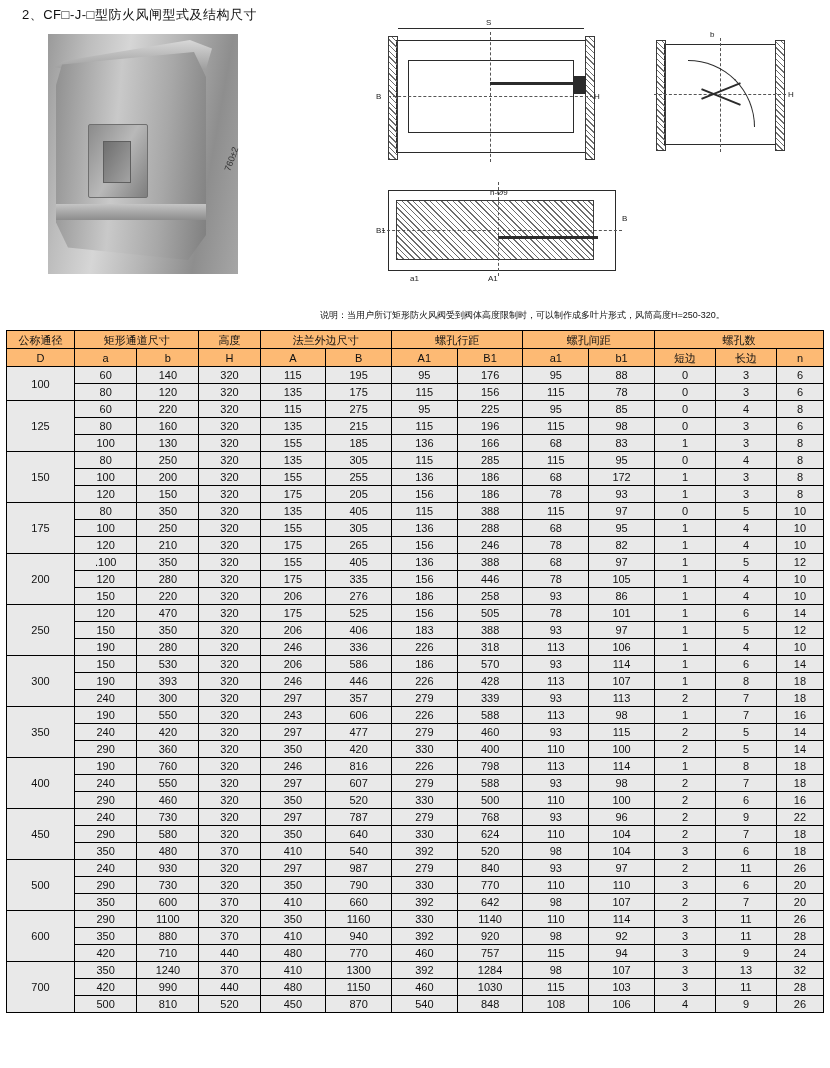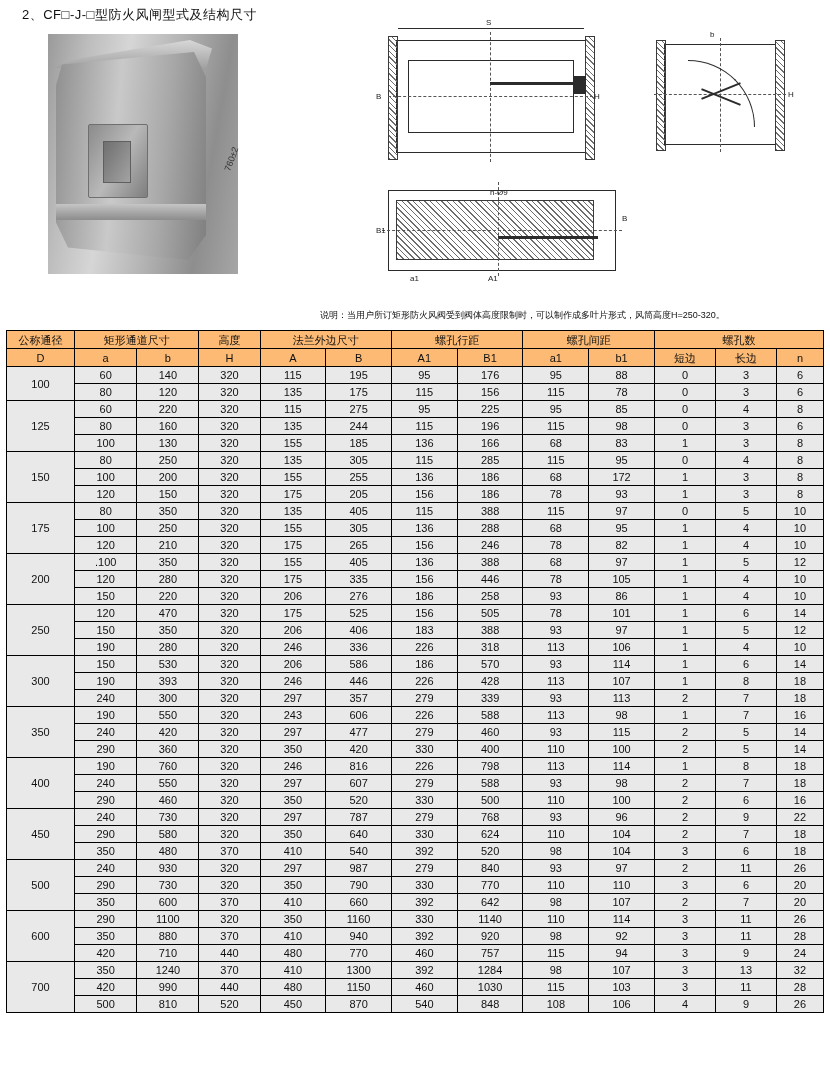--- a/index.html
+++ b/index.html
@@ -278,21 +278,21 @@
           <td>85</td>
           <td>0</td>
           <td>4</td>
           <td>8</td>
         </tr>
         <tr>
           <td>80</td>
           <td>160</td>
           <td>320</td>
           <td>135</td>
-          <td>244</td>
+          <td>215</td>
           <td>115</td>
           <td>196</td>
           <td>115</td>
           <td>98</td>
           <td>0</td>
           <td>3</td>
           <td>6</td>
         </tr>
         <tr>
           <td>100</td>

